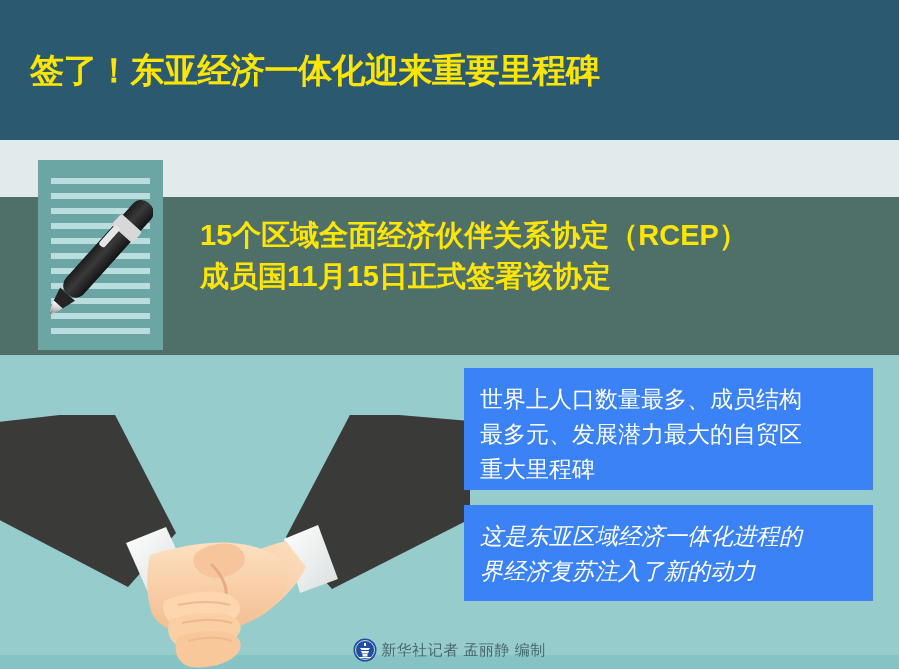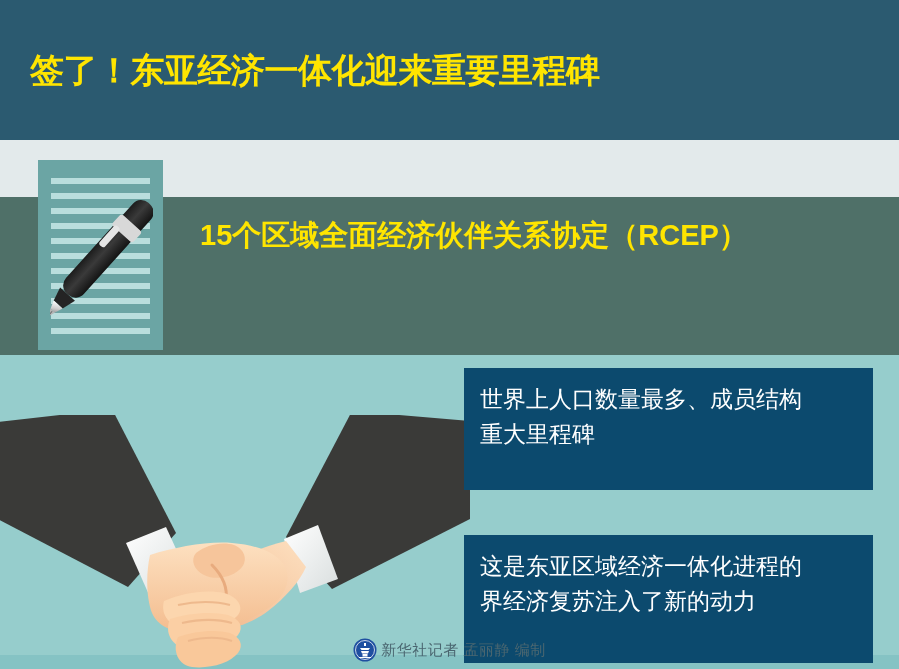--- a/index.html
+++ b/index.html
@@ -115,29 +115,29 @@
     top: 415px;
     width: 470px;
     height: 254px;
   }
 
   
   .callout {
     position: absolute;
     left: 464px;
     width: 409px;
-    background: #0c4a6e;
+    background: #3b82f6;
     color: #ffffff;
     font-size: 23px;
     line-height: 1.52;
     box-sizing: border-box;
     padding: 14px 16px 12px 16px;
   }
   #callout-1 { top: 368px; height: 122px; }
-  #callout-2 { top: 535px; height: 128px; }
+  #callout-2 { top: 505px; height: 96px; font-style: italic; }
   .callout .line { display: block; white-space: nowrap; }
 
   
   #credit {
     position: absolute;
     left: 0;
     top: 638px;
     width: 899px;
     display: flex;
     align-items: center;
@@ -209,20 +209,21 @@
         <path d="M45 144 L57 144 L54 152 L48 152 Z" fill="url(#nibGrad)"></path>
 
         <path d="M48 152 L54 152 L51 162 Z" fill="#b5b5b5"></path>
         <path d="M51 153 L51 161" stroke="#6a6a6a" stroke-width="1"></path>
       </g>
     </svg>
   </div>
 
   <div id="subtitle">
     <span class="line">15个区域全面经济伙伴关系协定（RCEP）</span>
+    <span class="line">成员国11月15日正式签署该协定</span>
   </div>
 
   <svg id="handshake" viewBox="0 0 470 254">
     <defs>
       <linearGradient id="skinL" x1="0" y1="0" x2="0" y2="1">
         <stop offset="0%" stop-color="#fde0c0"></stop>
         <stop offset="100%" stop-color="#f3bc8e"></stop>
       </linearGradient>
       <linearGradient id="skinR" x1="1" y1="0" x2="0" y2="1">
         <stop offset="0%" stop-color="#fde0c0"></stop>
@@ -262,20 +263,21 @@
     <path d="M178 222 C194 216 216 214 230 218 C240 222 244 230 238 238
              C230 248 210 254 192 252 C178 250 172 236 178 222 Z" fill="#f9c89a"></path>
 
     <path d="M178 190 C196 186 216 186 230 190" stroke="#eeb98d" stroke-width="2" fill="none"></path>
     <path d="M182 208 C200 204 218 204 232 208" stroke="#eeb98d" stroke-width="2" fill="none"></path>
     <path d="M188 226 C204 222 220 222 232 226" stroke="#eeb98d" stroke-width="2" fill="none"></path>
   </svg>
 
   <div class="callout" id="callout-1">
     <span class="line">世界上人口数量最多、成员结构</span>
+    <span class="line">最多元、发展潜力最大的自贸区</span>
     <span class="line">重大里程碑</span>
   </div>
 
   <div class="callout" id="callout-2">
     <span class="line">这是东亚区域经济一体化进程的</span>
     <span class="line">界经济复苏注入了新的动力</span>
   </div>
 
   <div id="credit">
     <svg id="credit-logo" viewBox="0 0 48 48">

